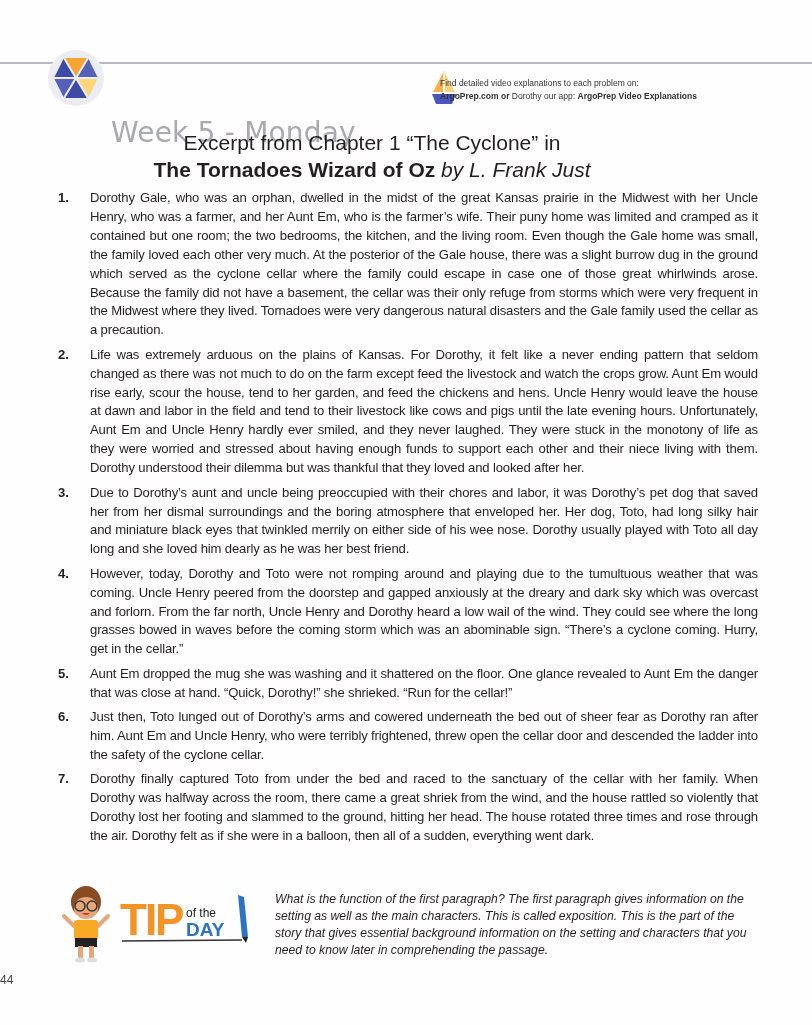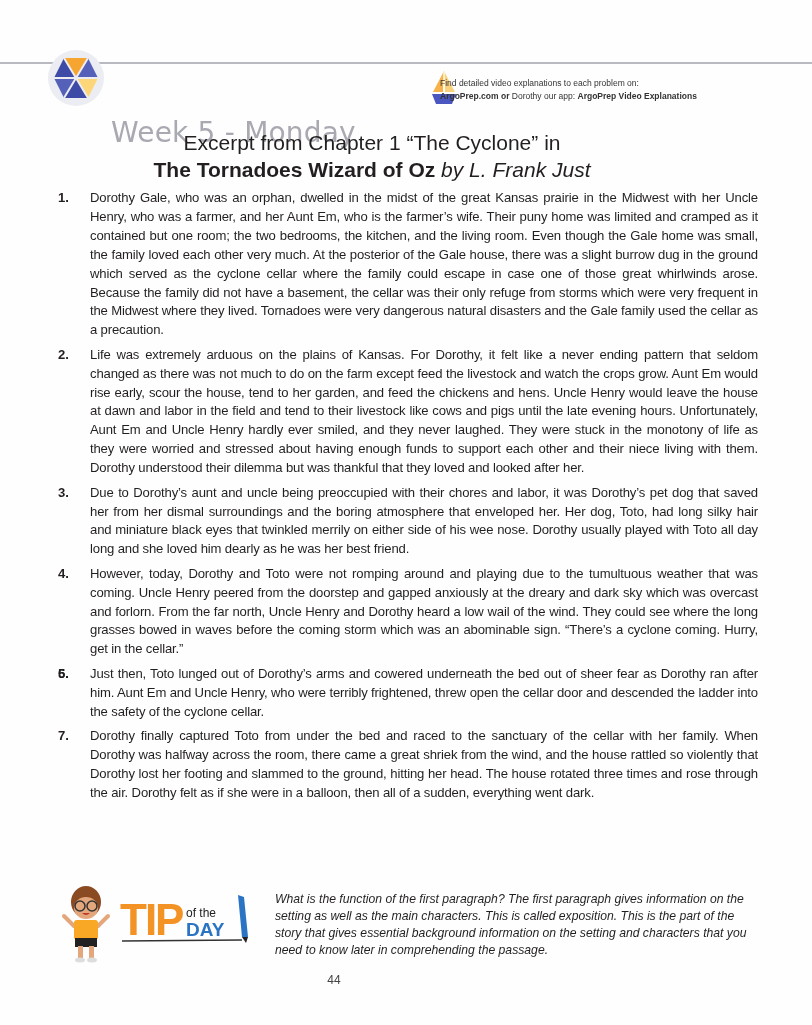--- a/index.html
+++ b/index.html
@@ -18,21 +18,21 @@
     .excerpt-title .line2 b { font-weight: bold; }
     .excerpt-title .line2 i { font-style: italic; }
 
     .passage { position: absolute; left: 58px; top: 189px; width: 700px; font-family: "Liberation Sans", sans-serif; font-size: 13.1px; line-height: 18.9px; color: #231f20; letter-spacing: -0.15px; }
     .para { position: relative; padding-left: 32px; text-align: justify; margin-bottom: 5.5px; }
     .para .num { position: absolute; left: 0; top: 0; font-weight: bold; }
 
     .tip-kid { position: absolute; left: 58px; top: 882px; }
     .tip-logo { position: absolute; left: 120px; top: 893px; }
     .tip-text { position: absolute; left: 275px; top: 891px; width: 485px; font-family: "Liberation Sans", sans-serif; font-style: italic; font-size: 12.2px; line-height: 17px; color: #231f20; }
-    .page-num { position: absolute; left: 0; width: 668px; top: 973px; text-align: center; font-size: 12px; color: #444; }
+    .page-num { position: absolute; left: 0; width: 668px; top: 973px; text-align: left; font-size: 12px; color: #444; }
   </style>
 </head>
 <body>
 
 <div class="header-rule"></div>
 
 <div class="logo-badge">
   <svg width="48" height="48" viewBox="0 0 48 48">
     <polygon points="24,24 12,4 36,4" fill="#f6a630"></polygon>
     <polygon points="24,24 36,4 46,24" fill="#5560b8"></polygon>
@@ -88,20 +88,21 @@
   <div class="para">
     <span class="num">3.</span>
     <span>Due to Dorothy’s aunt and uncle being preoccupied with their chores and labor, it was Dorothy’s pet dog that saved her from her dismal surroundings and the boring atmosphere that enveloped her. Her dog, Toto, had long silky hair and miniature black eyes that twinkled merrily on either side of his wee nose. Dorothy usually played with Toto all day long and she loved him dearly as he was her best friend.</span>
   </div>
   <div class="para">
     <span class="num">4.</span>
     <span>However, today, Dorothy and Toto were not romping around and playing due to the tumultuous weather that was coming. Uncle Henry peered from the doorstep and gapped anxiously at the dreary and dark sky which was overcast and forlorn. From the far north, Uncle Henry and Dorothy heard a low wail of the wind. They could see where the long grasses bowed in waves before the coming storm which was an abominable sign. “There’s a cyclone coming. Hurry, get in the cellar.”</span>
   </div>
   <div class="para">
     <span class="num">5.</span>
+    <span>Aunt Em dropped the mug she was washing and it shattered on the floor. One glance revealed to Aunt Em the danger that was close at hand. “Quick, Dorothy!” she shrieked. “Run for the cellar!”</span>
   </div>
   <div class="para">
     <span class="num">6.</span>
     <span>Just then, Toto lunged out of Dorothy’s arms and cowered underneath the bed out of sheer fear as Dorothy ran after him. Aunt Em and Uncle Henry, who were terribly frightened, threw open the cellar door and descended the ladder into the safety of the cyclone cellar.</span>
   </div>
   <div class="para">
     <span class="num">7.</span>
     <span>Dorothy finally captured Toto from under the bed and raced to the sanctuary of the cellar with her family. When Dorothy was halfway across the room, there came a great shriek from the wind, and the house rattled so violently that Dorothy lost her footing and slammed to the ground, hitting her head. The house rotated three times and rose through the air. Dorothy felt as if she were in a balloon, then all of a sudden, everything went dark.</span>
   </div>
 </div>

